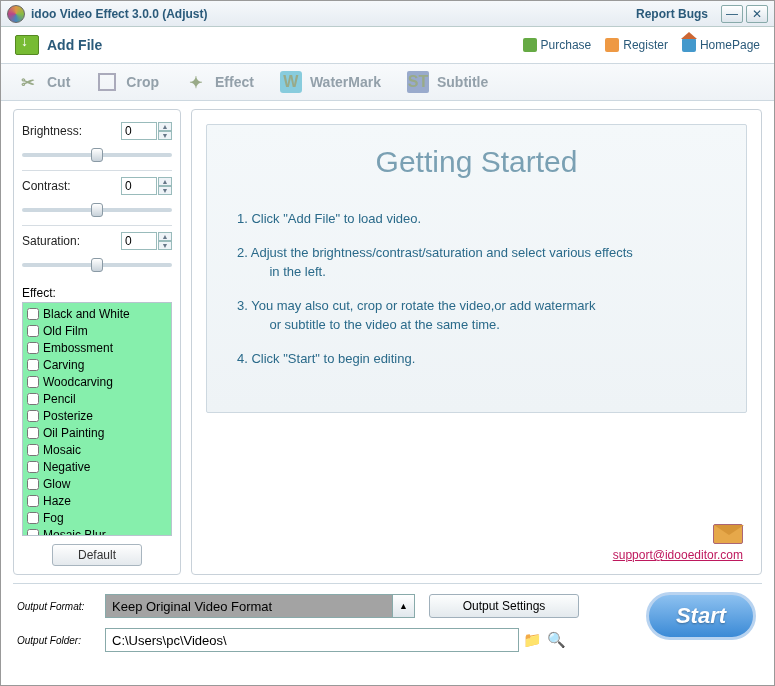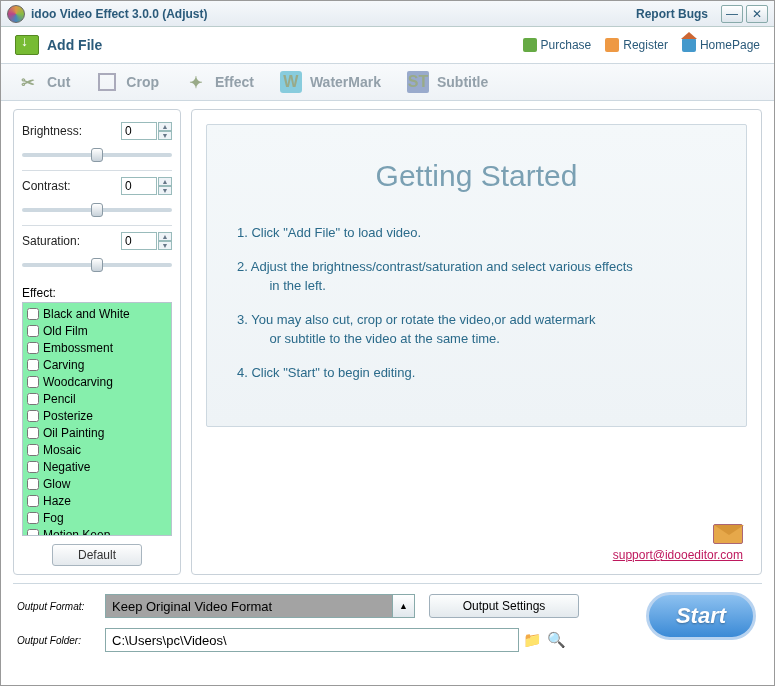--- a/index.html
+++ b/index.html
@@ -51,21 +51,21 @@
 .spinner .arrows span { width: 14px; height: 9px; border: 1px solid #9bb; background: #eef3f7; font-size: 7px; line-height: 7px; text-align: center; color: #678; cursor: pointer; }
 .slider { width: 100%; }
 .effect-label { margin-top: 6px; margin-bottom: 2px; }
 .effect-list { flex: 1; border: 1px solid #b8c4ce; background: #86efac; overflow-y: auto; padding: 2px 4px; }
 .effect-list .item { display: flex; align-items: center; gap: 4px; height: 17px; font-size: 12px; }
 .effect-list input[type=checkbox] { width: 12px; height: 12px; }
 .default-btn { margin: 8px auto 2px; width: 90px; height: 22px; border: 1px solid #a8b5bf; background: linear-gradient(#fefefe,#e4e9ed); border-radius: 3px; font-size: 12px; cursor: pointer; color: #333; }
 
 
 .rightpanel { flex: 1; border: 1px solid #c8d1d9; border-radius: 4px; background: #fff; padding: 14px; position: relative; }
-.started-box { border: 1px solid #cdd8e0; background: linear-gradient(#f4f8fa,#eef3f6); padding: 34px 30px 30px; border-radius: 2px; }
+.started-box { border: 1px solid #cdd8e0; background: linear-gradient(#f4f8fa,#eef3f6); padding: 20px 30px 30px; border-radius: 2px; }
 .started-title { font-size: 30px; color: #7aa0b3; text-align: center; margin-bottom: 30px; font-weight: normal; }
 .steps { color: #2a6a8a; font-size: 13px; line-height: 1.5; }
 .steps .step { margin-bottom: 14px; padding-left: 18px; text-indent: -18px; }
 .support { position: absolute; right: 18px; bottom: 12px; text-align: right; }
 .support .mail-icon { width: 30px; height: 20px; background: #e6a84a; border: 1px solid #a67; margin: 0 0 4px auto; border-radius: 2px; position: relative; }
 .support .mail-icon::after { content: ""; position: absolute; top: 0; left: 0; right: 0; border-left: 15px solid transparent; border-right: 15px solid transparent; border-top: 10px solid #d69538; }
 .support a { color: #be185d; text-decoration: underline; font-size: 12px; }
 
 
 .divider { height: 1px; background: #cdd8e0; margin: 0 12px; }
@@ -231,21 +231,21 @@
         <div class="item">
           <input type="checkbox" style="">
           <span>Haze</span>
         </div>
         <div class="item">
           <input type="checkbox" style="">
           <span>Fog</span>
         </div>
         <div class="item">
           <input type="checkbox" style="">
-          <span>Motion Keep</span>
+          <span>Mosaic Blur</span>
         </div>
       </div>
     <button class="default-btn">Default</button>
   </div>
 
   <div class="rightpanel">
     <div class="started-box">
       <h1 class="started-title">Getting Started</h1>
       <div class="steps">
         <div class="step">1. Click "Add File" to load video.</div>

